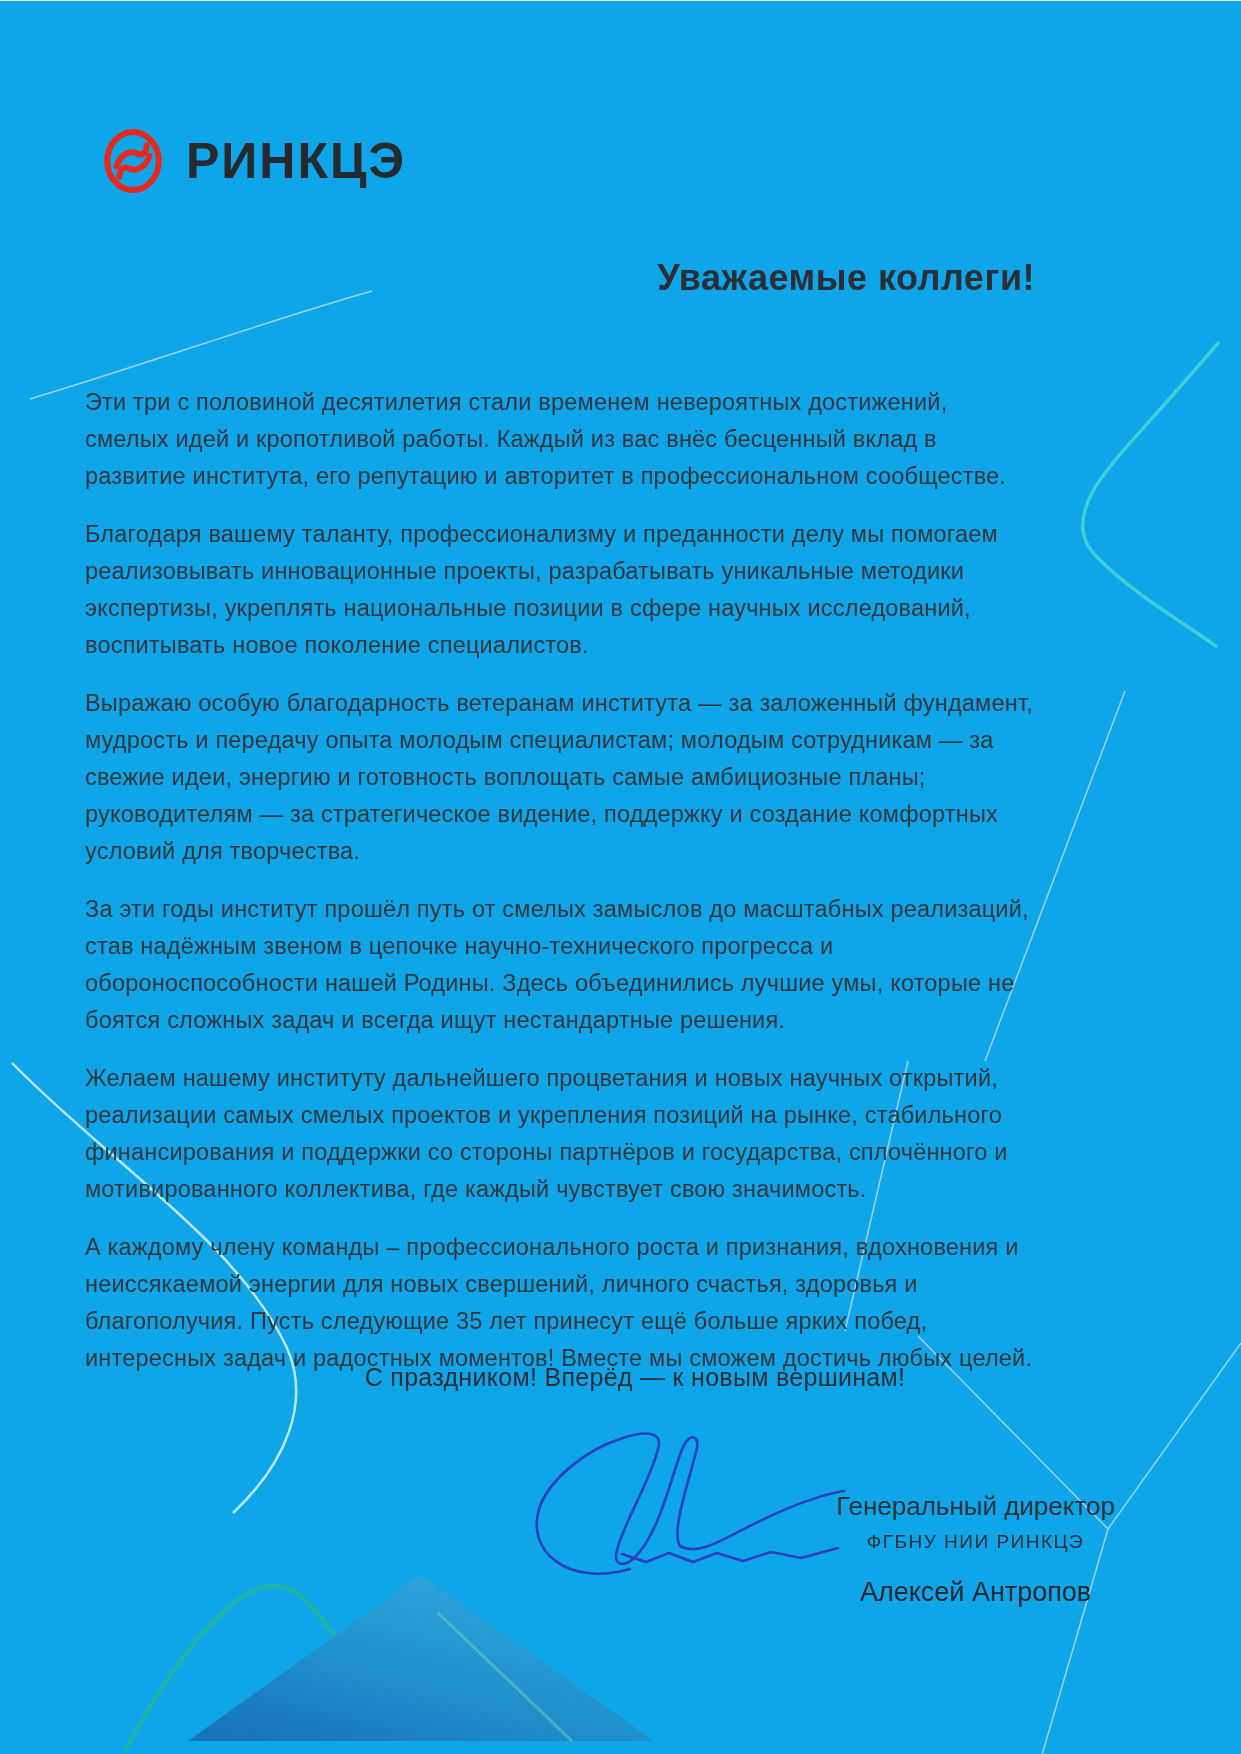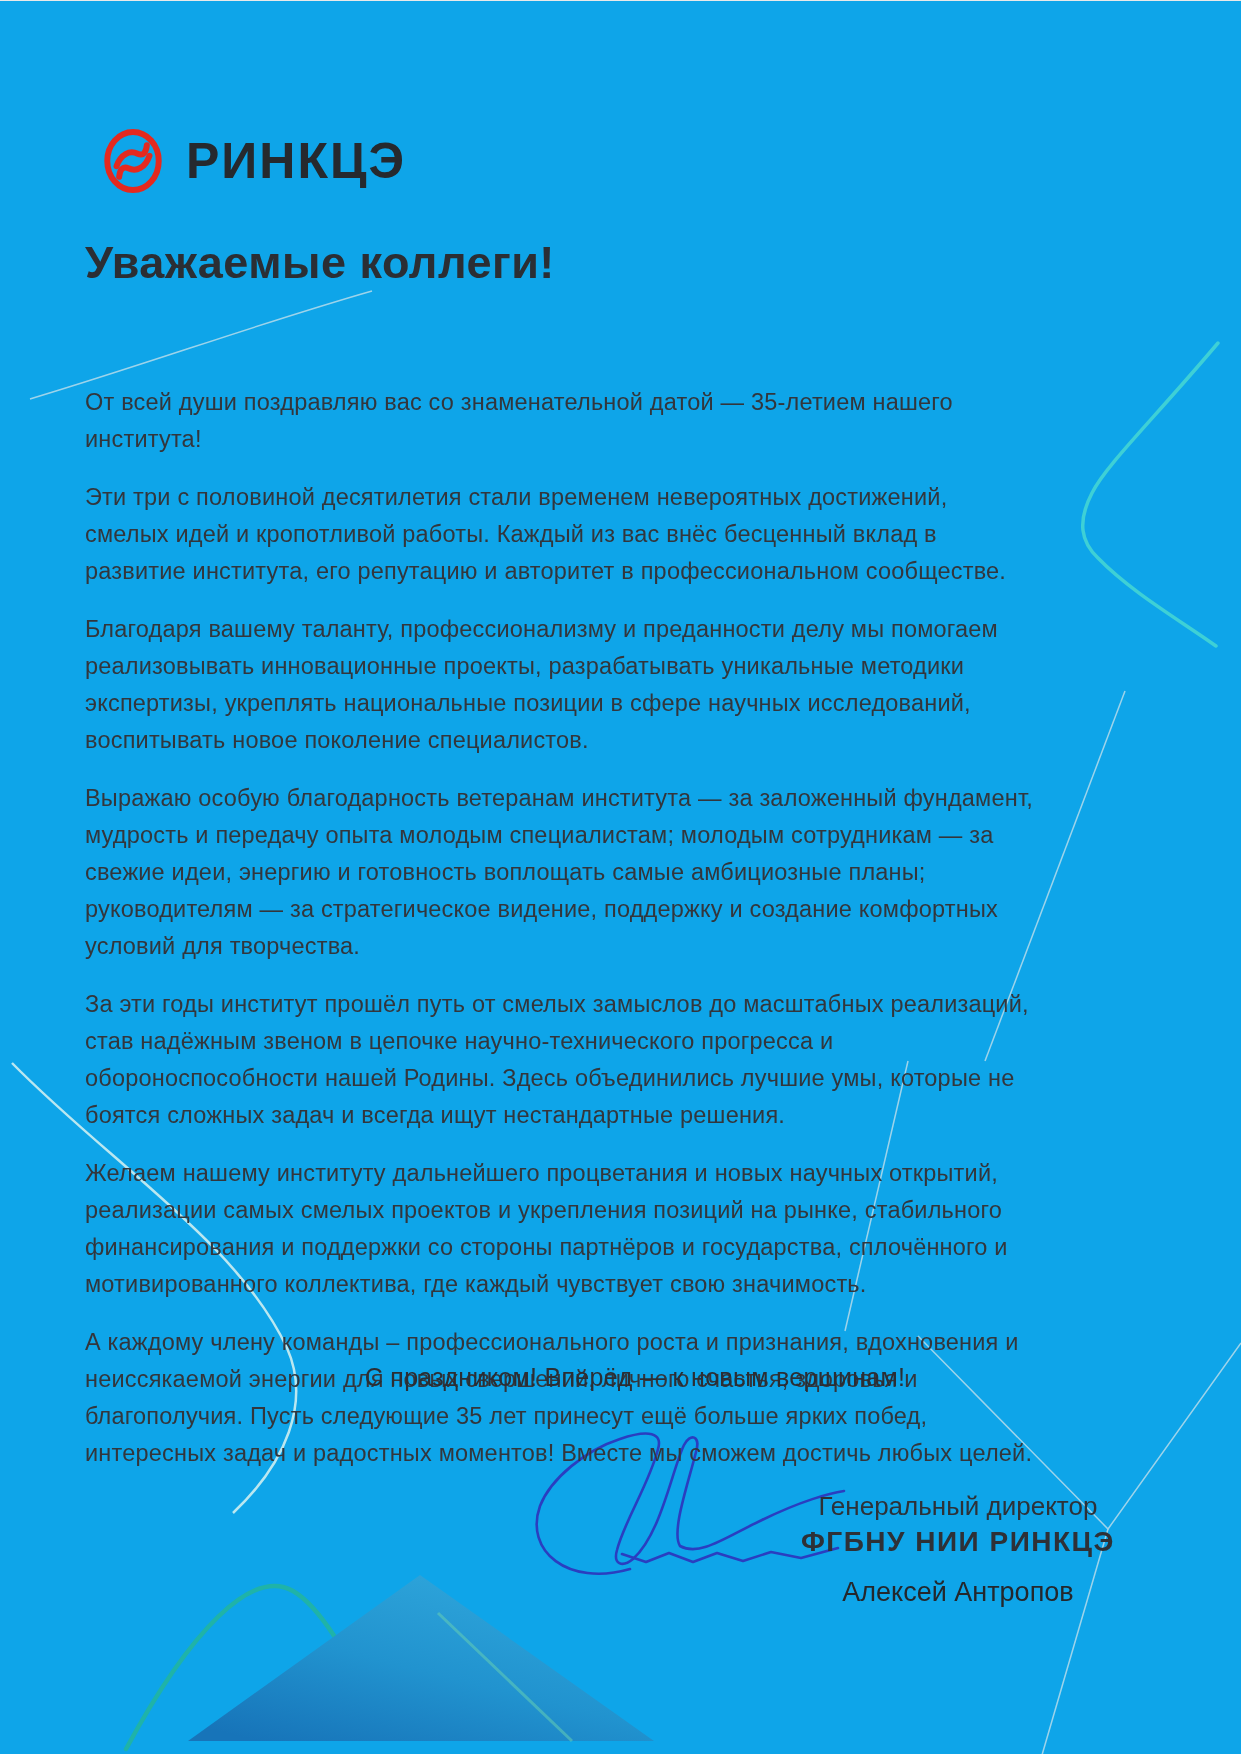--- a/index.html
+++ b/index.html
@@ -19,23 +19,23 @@
   .logo{
     position:absolute;left:100px;top:122px;
     display:flex;align-items:center;gap:20px;
   }
   .logo-icon{width:66px;height:76px;flex:0 0 auto;}
   .brand{
     font-size:50px;font-weight:700;letter-spacing:2px;
     color:#26292e;line-height:1;
   }
   .heading{
-    position:absolute;left:85px;top:236px;width:950px;
-    text-align:left;
-    font-size:45px;font-weight:700;color:#2b2e34;
+    position:absolute;left:85px;top:256px;width:950px;
+    text-align:right;
+    font-size:36px;font-weight:700;color:#2b2e34;
     letter-spacing:0.5px;
   }
   .body-text{
     position:absolute;left:85px;top:383px;width:952px;
   }
   .body-text p{
     margin:0 0 21px 0;
     font-size:23.5px;line-height:37px;font-weight:400;
     letter-spacing:0.2px;color:#33363c;
   }
@@ -43,21 +43,21 @@
     position:absolute;left:160px;top:1362px;width:950px;
     text-align:center;
     font-size:25px;font-weight:400;color:#2b2e34;
     letter-spacing:0.3px;
   }
   .sig-block{
     position:absolute;right:126px;top:1488px;
     text-align:center;color:#2e3137;
   }
   .sig-title1{font-size:26px;line-height:34px;font-weight:400;}
-  .sig-title2{font-size:28px;line-height:37px;font-weight:700;letter-spacing:1.5px;}
+  .sig-title2{font-size:19px;line-height:37px;font-weight:400;letter-spacing:1.5px;}
   .sig-name{font-size:27px;line-height:34px;font-weight:400;margin-top:15px;color:#24272c;}
 </style>
 </head>
 <body>
 
 <div class="page">
 
   <svg class="decor-layer" viewBox="0 0 1241 1754" xmlns="http://www.w3.org/2000/svg">
     <defs>
       <linearGradient id="mtn" x1="85%" y1="0%" x2="15%" y2="100%">
@@ -95,21 +95,20 @@
       <ellipse cx="50" cy="50" rx="39" ry="44" fill="none" stroke="#e5291f" stroke-width="9"></ellipse>
       <path d="M 25 58 C 31 40 45 33 57 39 C 66 43 70 36 71 26" fill="none" stroke="#e5291f" stroke-width="9" stroke-linecap="round"></path>
       <path d="M 75 42 C 69 60 55 67 43 61 C 34 57 30 64 29 74" fill="none" stroke="#e5291f" stroke-width="9" stroke-linecap="round"></path>
     </svg>
     <div class="brand">РИНКЦЭ</div>
   </div>
 
   <div class="heading">Уважаемые коллеги!</div>
 
   <div class="body-text">
-    <p>От всей души поздравляю вас со знаменательной датой — 35-летием нашего института!</p>
     <p>Эти три с половиной десятилетия стали временем невероятных достижений, смелых идей и кропотливой работы. Каждый из вас внёс бесценный вклад в развитие института, его репутацию и авторитет в профессиональном сообществе.</p>
     <p>Благодаря вашему таланту, профессионализму и преданности делу мы помогаем реализовывать инновационные проекты, разрабатывать уникальные методики экспертизы, укреплять национальные позиции в сфере научных исследований, воспитывать новое поколение специалистов.</p>
     <p>Выражаю особую благодарность ветеранам института — за заложенный фундамент, мудрость и передачу опыта молодым специалистам; молодым сотрудникам — за свежие идеи, энергию и готовность воплощать самые амбициозные планы; руководителям — за стратегическое видение, поддержку и создание комфортных условий для творчества.</p>
     <p>За эти годы институт прошёл путь от смелых замыслов до масштабных реализаций, став надёжным звеном в цепочке научно-технического прогресса и обороноспособности нашей Родины. Здесь объединились лучшие умы, которые не боятся сложных задач и всегда ищут нестандартные решения.</p>
     <p>Желаем нашему институту дальнейшего процветания и новых научных открытий, реализации самых смелых проектов и укрепления позиций на рынке, стабильного финансирования и поддержки со стороны партнёров и государства, сплочённого и мотивированного коллектива, где каждый чувствует свою значимость.</p>
     <p>А каждому члену команды – профессионального роста и признания, вдохновения и неиссякаемой энергии для новых свершений, личного счастья, здоровья и благополучия. Пусть следующие 35 лет принесут ещё больше ярких побед, интересных задач и радостных моментов! Вместе мы сможем достичь любых целей.</p>
   </div>
 
   <div class="closing">С праздником! Вперёд — к новым вершинам!</div>
 

